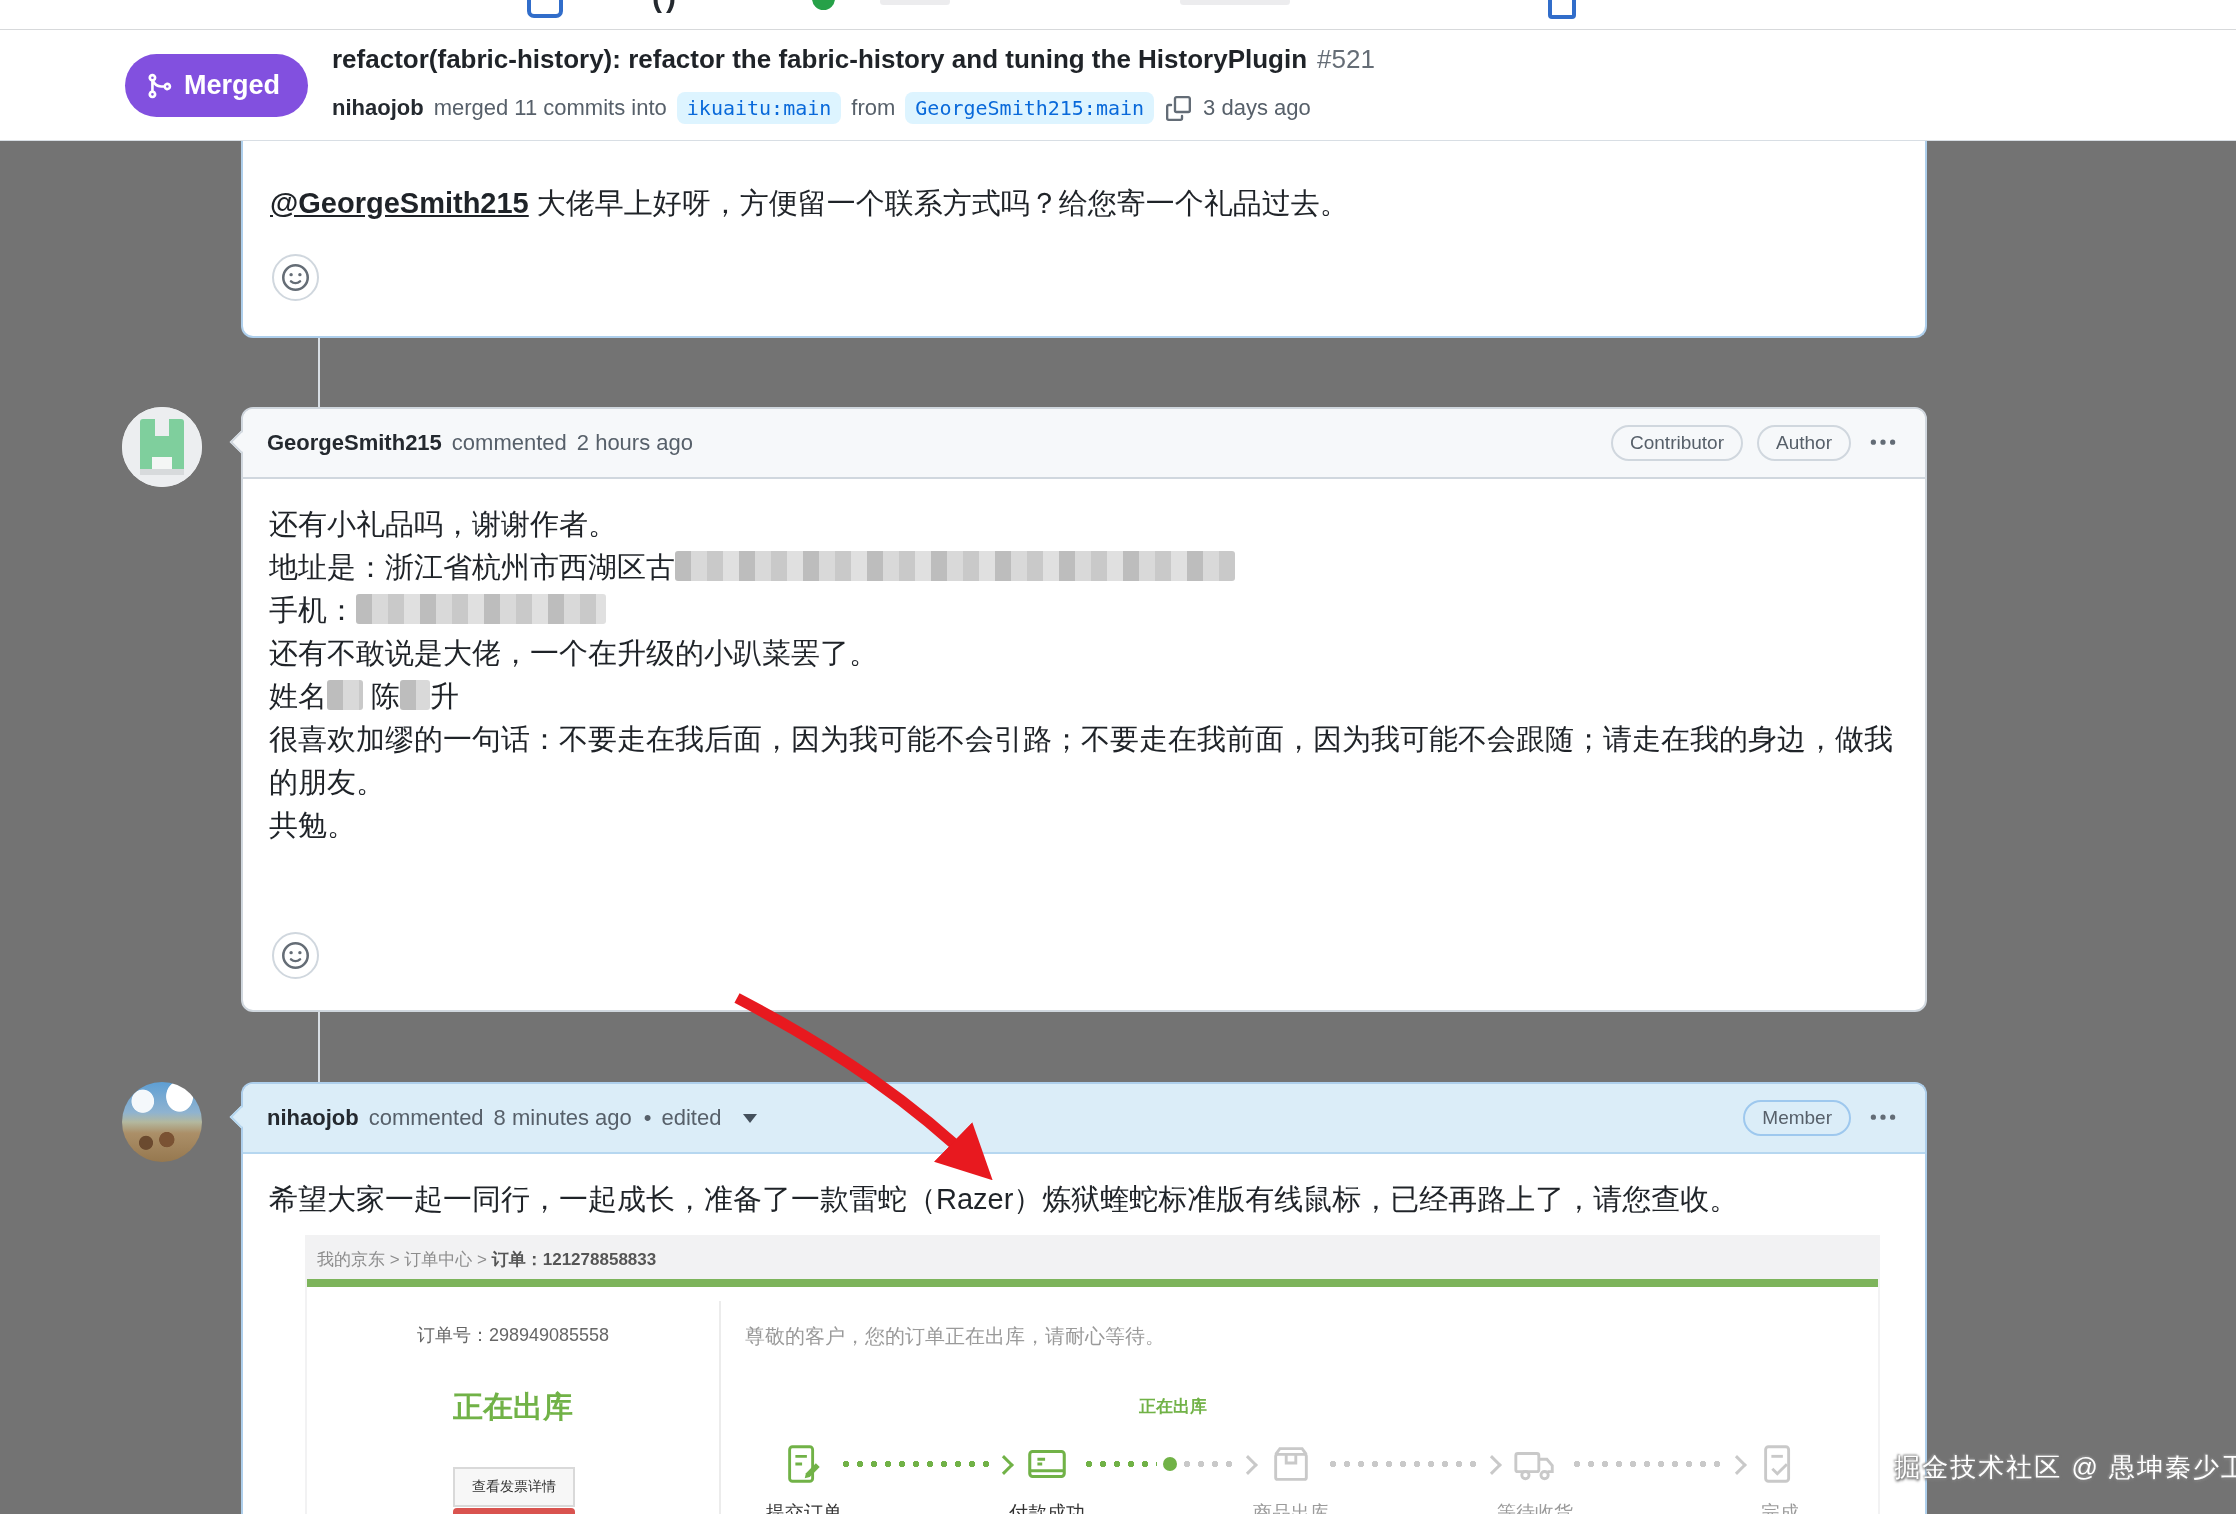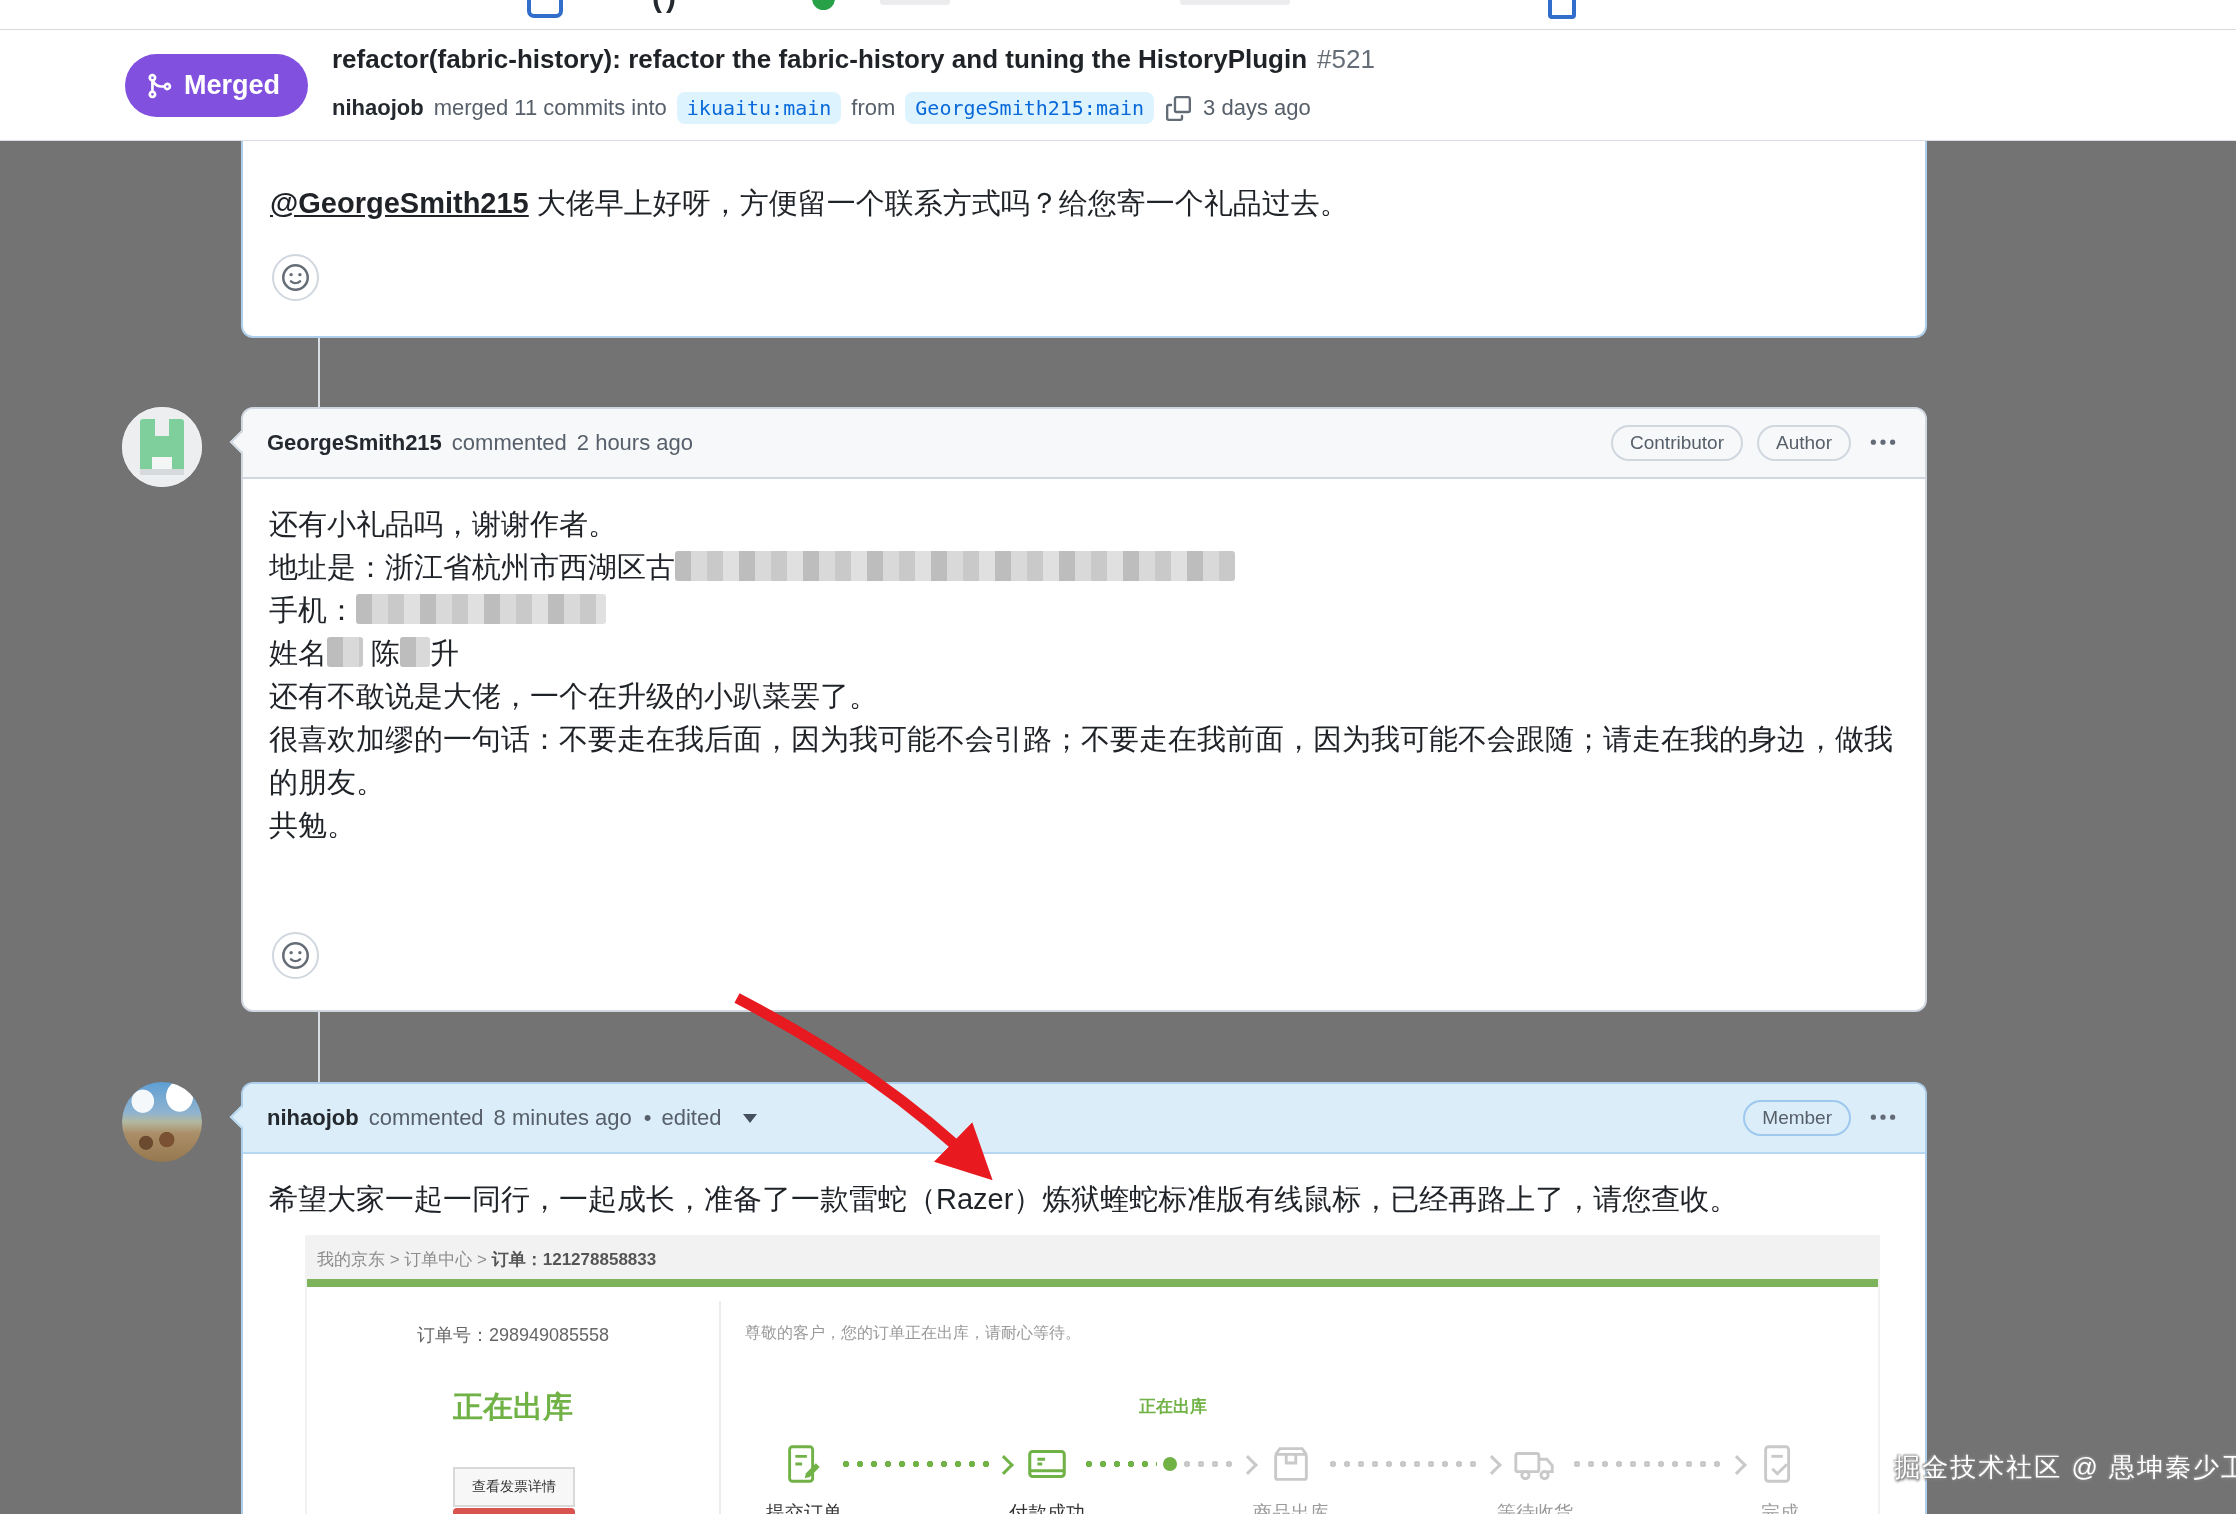--- a/index.html
+++ b/index.html
@@ -80,21 +80,21 @@
   .crumb{position:absolute;left:12px;top:13px;font-size:17px;color:#8c8c8c;}
   .crumb b{color:#555;}
   .gbar{position:absolute;left:2px;right:2px;top:44px;height:8px;background:#7db45b;}
   .panel{position:absolute;left:2px;right:2px;top:52px;bottom:0;background:#fff;}
   .vdiv{position:absolute;left:412px;top:14px;bottom:0;width:2px;background:#ececec;}
   .orderno{position:absolute;left:0;width:412px;text-align:center;top:36px;font-size:18px;color:#666;}
   .bigstatus{position:absolute;left:0;width:412px;text-align:center;top:100px;font-size:30px;font-weight:700;color:#71b247;}
   .invoice{position:absolute;left:146px;top:180px;width:122px;height:40px;background:#f7f7f7;border:2px solid #d9d9d9;
            font-size:14px;color:#333;display:flex;align-items:center;justify-content:center;box-sizing:border-box;}
   .redbtn{position:absolute;left:146px;top:221px;width:122px;height:30px;background:#d9534f;border-radius:4px 4px 0 0;}
-  .notice{position:absolute;left:438px;top:36px;font-size:16px;color:#9a9a9a;}
+  .notice{position:absolute;left:438px;top:36px;font-size:20px;color:#9a9a9a;}
   .plabel{position:absolute;left:866px;top:108px;transform:translateX(-50%);font-size:17px;font-weight:700;color:#71b247;}
   .track{position:absolute;left:412px;top:153px;width:1161px;height:130px;}
   .step-ico{position:absolute;top:1px;width:46px;height:46px;}
   .step-label{position:absolute;top:60px;transform:translateX(-50%);font-size:19px;white-space:nowrap;}
   .step-label.done{color:#333;}
   .step-label.pending{color:#9b9b9b;}
   .dots{position:absolute;top:20px;height:8px;background-image:radial-gradient(circle at 4px 4px,currentColor 3px,rgba(0,0,0,0) 3.5px);
         background-size:14px 8px;background-repeat:repeat-x;}
   .dots.g{color:#71b247;}
   .dots.gr{color:#c9c9c9;}
@@ -195,22 +195,22 @@
                 <path d="M8 9a1.5 1.5 0 1 0 0-3 1.5 1.5 0 0 0 0 3ZM2.5 9a1.5 1.5 0 1 0 0-3 1.5 1.5 0 0 0 0 3Zm11 0a1.5 1.5 0 1 0 0-3 1.5 1.5 0 0 0 0 3Z"></path>
               </svg>
           </span>
         </button>
       </span>
     </div>
     <div class="cbody">
         <div class="cline"><span>还有小礼品吗，谢谢作者。</span></div>
         <div class="cline"><span>地址是：浙江省杭州市西湖区古</span><span class="mosaic" style="width: 560px;"></span></div>
         <div class="cline"><span>手机：</span><span class="mosaic" style="width: 250px;"></span></div>
+        <div class="cline"><span>还有不敢说是大佬，一个在升级的小趴菜罢了。</span></div>
         <div class="cline"><span>姓名</span><span class="mosaic" style="width: 36px;"></span><span> 陈</span><span class="mosaic" style="width: 30px;"></span><span>升</span></div>
-        <div class="cline"><span>还有不敢说是大佬，一个在升级的小趴菜罢了。</span></div>
         <div class="cline"><span>很喜欢加缪的一句话：不要走在我后面，因为我可能不会引路；不要走在我前面，因为我可能不会跟随；请走在我的身边，做我的朋友。</span></div>
         <div class="cline"><span>共勉。</span></div>
       </div>
     <button class="reaction">
       <span style="display:flex;">
         <svg width="27" height="27" viewBox="0 0 16 16" fill="#656d76">
             <path d="M8 0a8 8 0 1 1 0 16A8 8 0 0 1 8 0Zm0 1.5a6.5 6.5 0 1 0 0 13 6.5 6.5 0 0 0 0-13Z"></path>
             <circle cx="5.4" cy="6.3" r="1"></circle>
             <circle cx="10.6" cy="6.3" r="1"></circle>
             <path d="M4.8 9.8a.75.75 0 0 1 1.06-.05 3.25 3.25 0 0 0 4.28 0 .75.75 0 1 1 .99 1.12 4.75 4.75 0 0 1-6.28 0 .75.75 0 0 1-.05-1.07Z"></path>

